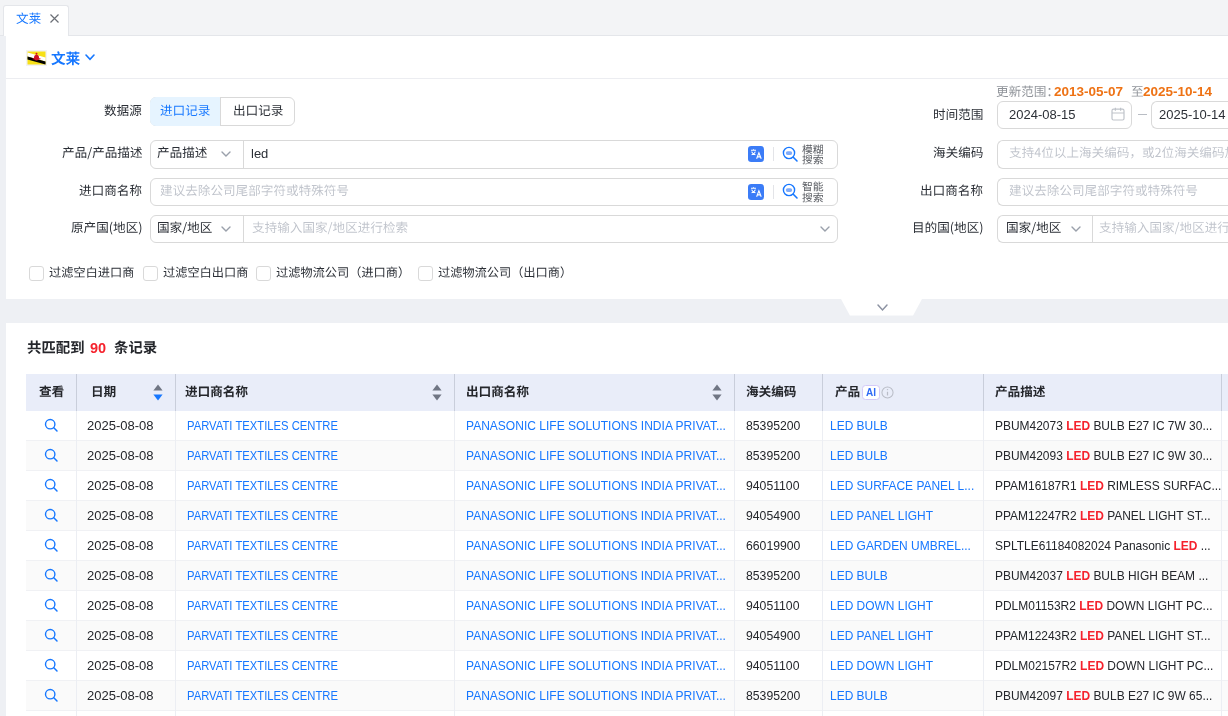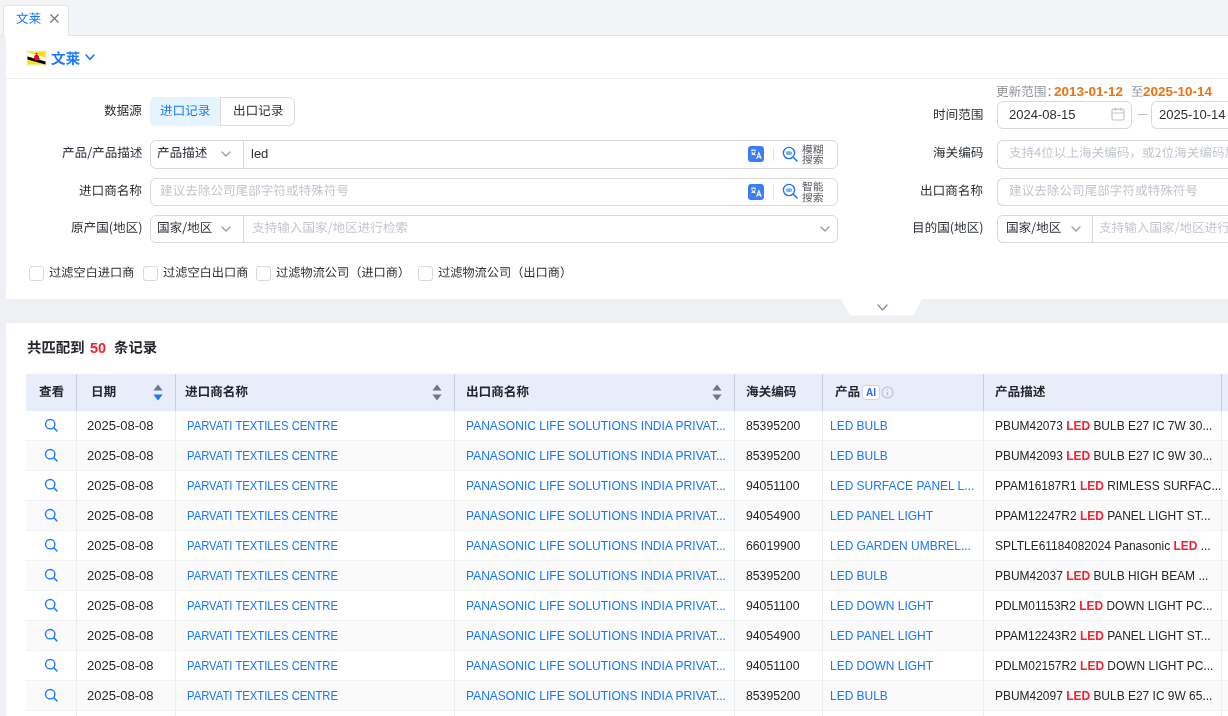--- a/index.html
+++ b/index.html
@@ -384,21 +384,21 @@
     </svg>
 <svg class="ab" style="left:996.0px;top:85.4px;" width="63.00" height="12.60" viewBox="0 -880 5000 1000" fill="#8f9399">
       <g transform="scale(1,-1)">
         <use href="#g61" x="0"></use>
         <use href="#g62" x="1000"></use>
         <use href="#g63" x="2000"></use>
         <use href="#g64" x="3000"></use>
         <use href="#g65" x="4000"></use>
       </g>
     </svg>
-<div class="ab lat" style="left:1054px;top:84px;font-size:13.5px;font-weight:bold;color:#ee7214">2013-01-12</div>
+<div class="ab lat" style="left:1054px;top:84px;font-size:13.5px;font-weight:bold;color:#ee7214">2013-05-07</div>
 <svg class="ab" style="left:1130.5px;top:85.4px;" width="12.60" height="12.60" viewBox="0 -880 1000 1000" fill="#8f9399">
       <g transform="scale(1,-1)">
         <use href="#g66" x="0"></use>
       </g>
     </svg>
 <div class="ab lat" style="left:1143px;top:84px;font-size:13.5px;font-weight:bold;color:#ee7214">2025-10-14</div>
 <svg class="ab" style="left:932.6px;top:108.0px;" width="50.40" height="12.60" viewBox="0 -880 4000 1000" fill="#2b2f36">
       <g transform="scale(1,-1)">
         <use href="#g67" x="0"></use>
         <use href="#g68" x="1000"></use>
@@ -529,21 +529,21 @@
     </svg>
 <div class="ab" style="left:6px;top:323px;width:1222px;height:393px;background:#fff;border-radius:8px 0 0 0"></div>
 <svg class="ab" style="left:26.5px;top:340.3px;" width="57.60" height="14.40" viewBox="0 -880 4000 1000" fill="#24262b">
       <g transform="scale(1,-1)">
         <use href="#g82" x="0"></use>
         <use href="#g83" x="1000"></use>
         <use href="#g84" x="2000"></use>
         <use href="#g85" x="3000"></use>
       </g>
     </svg>
-<div class="ab lat" style="left:90px;top:339.5px;font-size:14.5px;font-weight:bold;color:#f5222d">50</div>
+<div class="ab lat" style="left:90px;top:339.5px;font-size:14.5px;font-weight:bold;color:#f5222d">90</div>
 <svg class="ab" style="left:114.0px;top:340.3px;" width="43.20" height="14.40" viewBox="0 -880 3000 1000" fill="#24262b">
       <g transform="scale(1,-1)">
         <use href="#g86" x="0"></use>
         <use href="#g87" x="1000"></use>
         <use href="#g88" x="2000"></use>
       </g>
     </svg>
 <div class="ab" style="left:26px;top:373.5px;width:1202px;height:37.0px;background:#e9edf9"></div>
 <div class="ab" style="left:76.0px;top:373.5px;width:1px;height:37.0px;background:#c9cedb"></div>
 <div class="ab" style="left:175.0px;top:373.5px;width:1px;height:37.0px;background:#c9cedb"></div>

